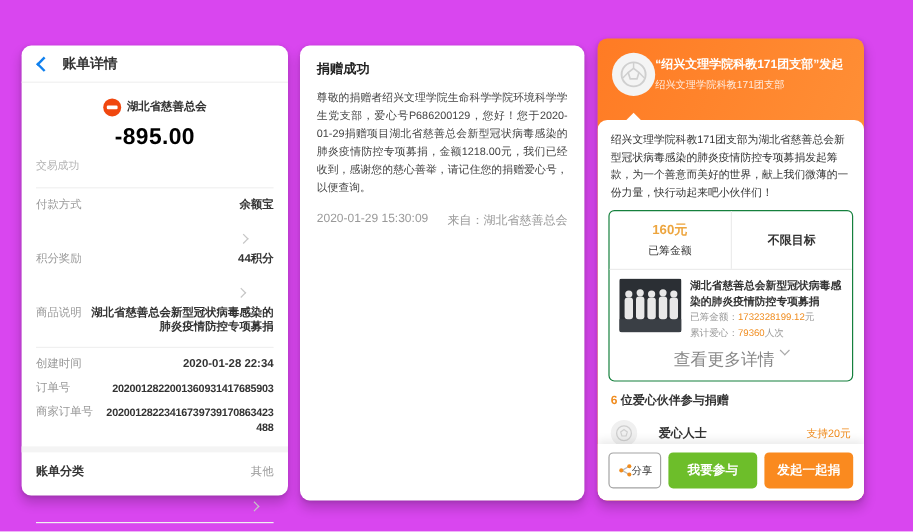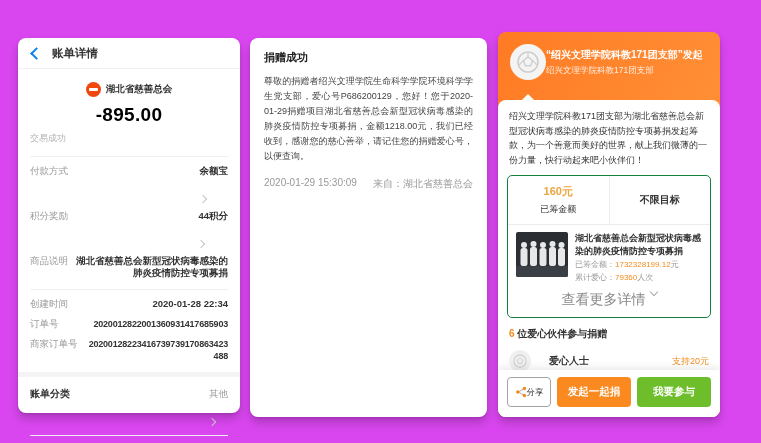--- a/index.html
+++ b/index.html
@@ -264,19 +264,19 @@
         <div class="share-btn">
           <svg width="12" height="12" viewBox="0 0 14 14">
             <line x1="4" y1="7" x2="10.5" y2="3.2" stroke="#bbbbbb" stroke-width="1.2"></line>
             <line x1="4" y1="7" x2="10.5" y2="10.8" stroke="#bbbbbb" stroke-width="1.2"></line>
             <circle cx="3.2" cy="7" r="2" fill="#f08c1e"></circle>
             <circle cx="11" cy="3" r="2" fill="#f08c1e"></circle>
             <circle cx="11" cy="11" r="2" fill="#f08c1e"></circle>
           </svg>
           <span class="share-lb">分享</span>
         </div>
+        <div class="btn btn-green">我要参与</div>
         <div class="btn btn-orange">发起一起捐</div>
-        <div class="btn btn-green">我要参与</div>
       </div>
     </div>
   </div>
 
 </div>
 
 </body></html>

